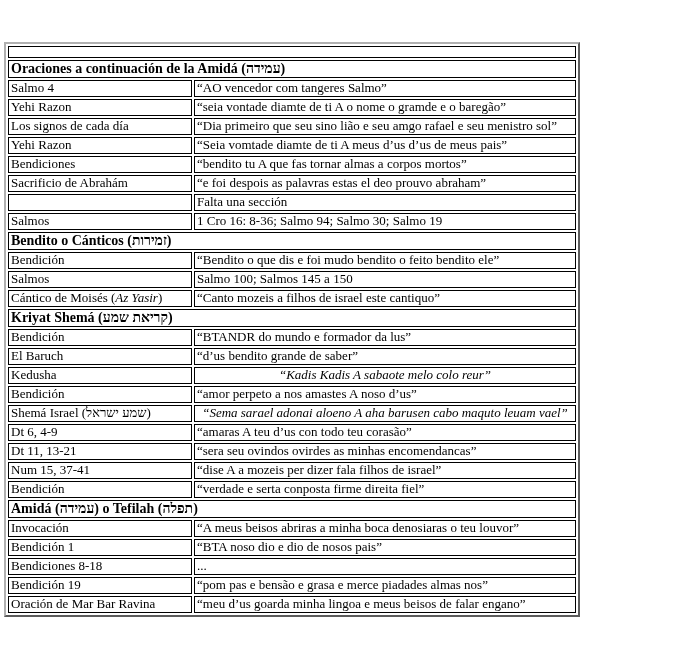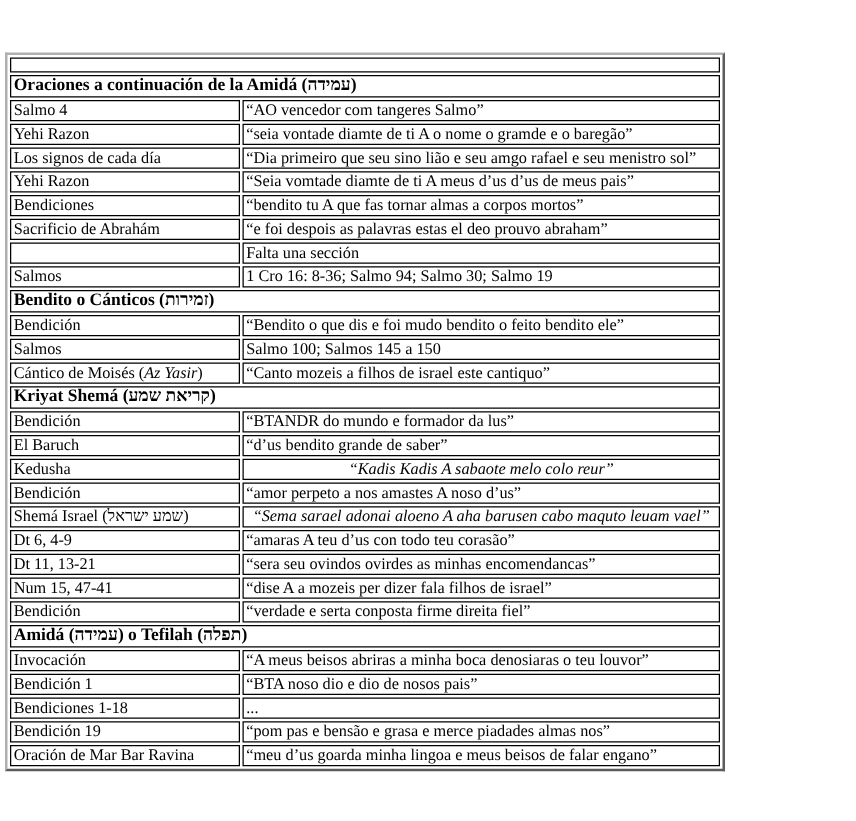--- a/index.html
+++ b/index.html
@@ -134,40 +134,40 @@
       </tr>
       <tr>
         <td class="c1">Dt 6, 4-9</td>
         <td class="c2">“amaras A teu d’us con todo teu corasão”</td>
       </tr>
       <tr>
         <td class="c1">Dt 11, 13-21</td>
         <td class="c2">“sera seu ovindos ovirdes as minhas encomendancas”</td>
       </tr>
       <tr>
-        <td class="c1">Num 15, 47-41</td>
+        <td class="c1">Num 15, 37-41</td>
         <td class="c2">“dise A a mozeis per dizer fala filhos de israel”</td>
       </tr>
       <tr>
         <td class="c1">Bendición</td>
         <td class="c2">“verdade e serta conposta firme direita fiel”</td>
       </tr>
       <tr>
         <td class="hdr" colspan="2">Amidá (עמידה) o Tefilah (תפלה)</td>
       </tr>
       <tr>
         <td class="c1">Invocación</td>
         <td class="c2">“A meus beisos abriras a minha boca denosiaras o teu louvor”</td>
       </tr>
       <tr>
         <td class="c1">Bendición 1</td>
         <td class="c2">“BTA noso dio e dio de nosos pais”</td>
       </tr>
       <tr>
-        <td class="c1">Bendiciones 1-18</td>
+        <td class="c1">Bendiciones 8-18</td>
         <td class="c2">...</td>
       </tr>
       <tr>
         <td class="c1">Bendición 19</td>
         <td class="c2">“pom pas e bensão e grasa e merce piadades almas nos”</td>
       </tr>
       <tr>
         <td class="c1">Oración de Mar Bar Ravina</td>
         <td class="c2">“meu d’us goarda minha lingoa e meus beisos de falar engano”</td>
       </tr>

